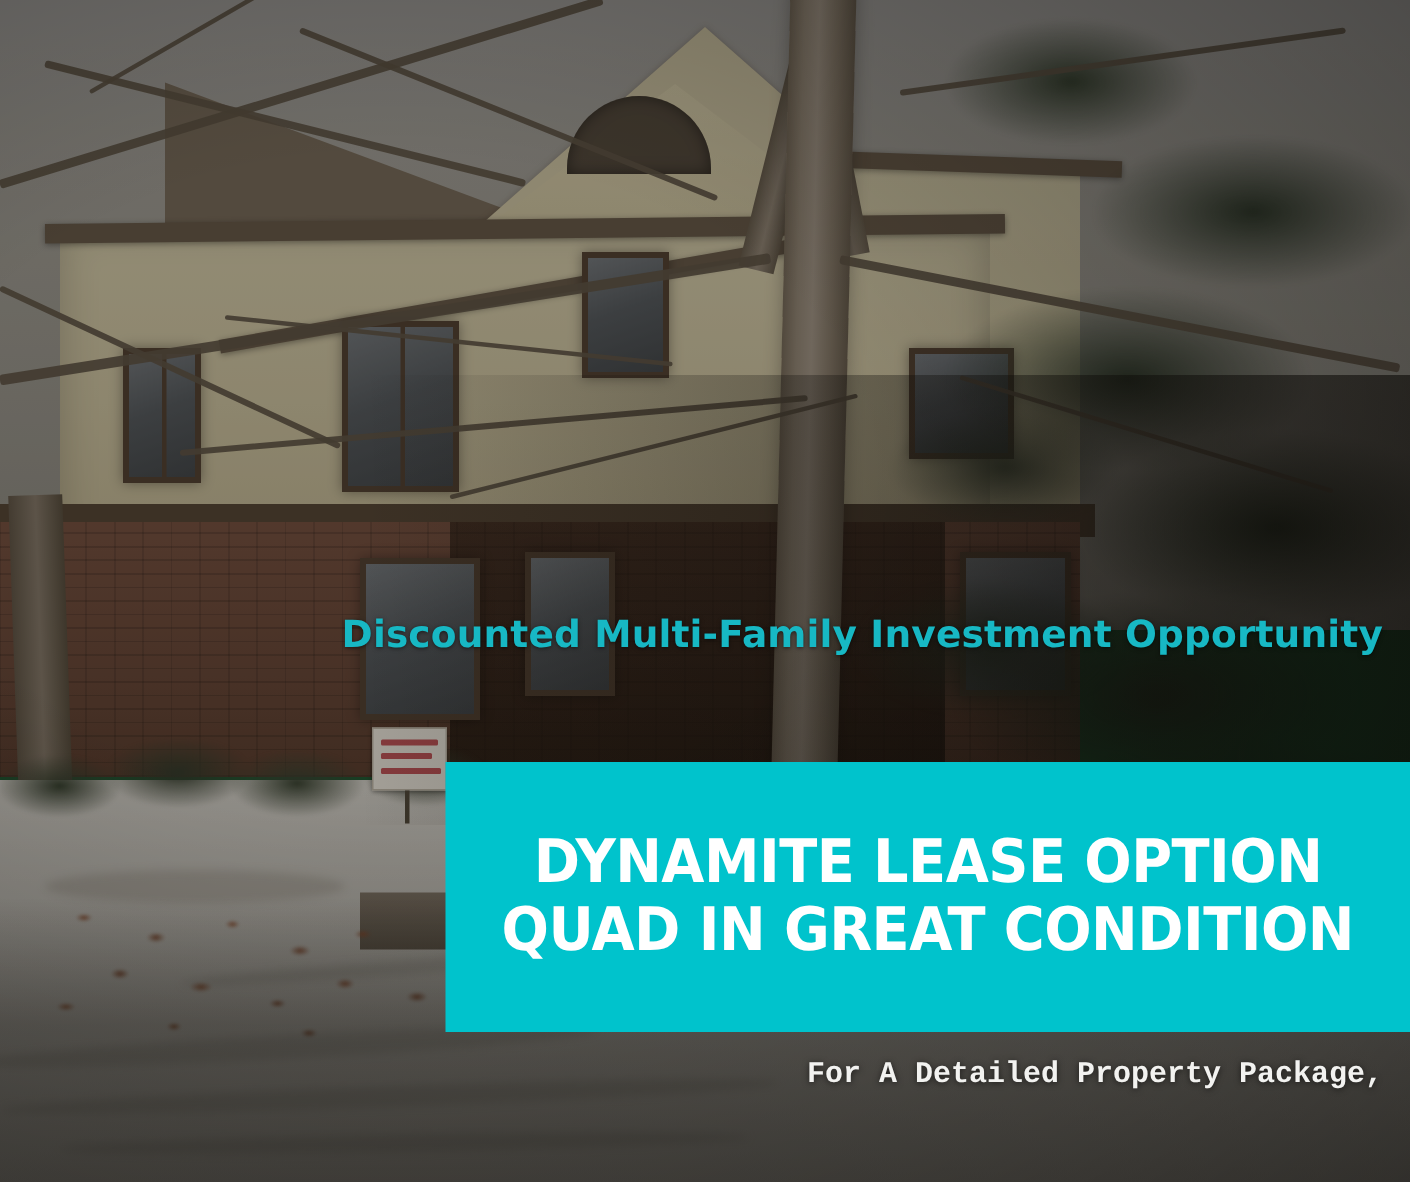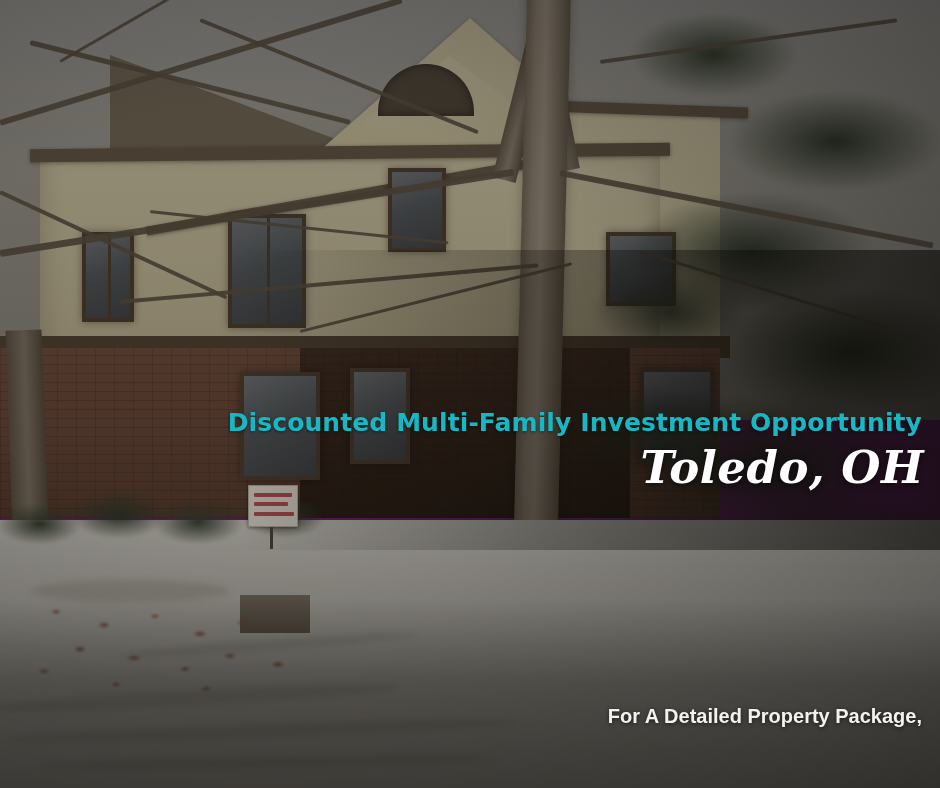--- a/index.html
+++ b/index.html
@@ -3,21 +3,21 @@
 <meta charset="utf-8">
 <style>
   * { margin:0; padding:0; box-sizing:border-box; }
   html,body { width:940px; height:788px; overflow:hidden; background:#000; }
   body { font-family:"Liberation Sans", sans-serif; }
 
   #ad {
     position:relative;
     width:940px; height:788px;
     overflow:hidden;
-    background:#701a75;
+    background:#14532d;
   }
 
   
   .photo { position:absolute; inset:0; overflow:hidden; }
 
   
   .sky {
     position:absolute; left:0; top:0; width:940px; height:420px;
     background:linear-gradient(180deg,#9c9c9a 0%,#97968f 38%,#8e8d86 70%,#83827b 100%);
   }
@@ -292,21 +292,21 @@
     line-height:1.12;
     letter-spacing:-0.4px;
     color:#ffffff;
     white-space:nowrap;
     transform:scaleX(.93);
     transform-origin:center center;
   }
 
   .contact {
     position:absolute; right:18px; width:auto;
-    font-family:Liberation Sans, sans-serif;
+    font-family:Liberation Mono, monospace;
     font-size:20px; font-weight:600;
     color:#f2f2f0;
     text-shadow:0 1px 4px rgba(0,0,0,.6);
     white-space:nowrap;
   }
   .contact-1 { top:705px; }
   .contact-2 { top:743px; }
 </style>
 </head>
 <body>
@@ -385,19 +385,22 @@
     <div class="snow-track st3"></div>
   </div>
 
   <div class="tint-global"></div>
   <div class="tint-vignette"></div>
   <div class="tint-right"></div>
   <div class="tint-bottom"></div>
 
   <div class="subtitle">Discounted Multi-Family Investment Opportunity</div>
 
-  <div class="city">Toledo, OH</div>
-
+
+  <div class="banner">
+    <div class="headline-line">DYNAMITE LEASE OPTION</div>
+    <div class="headline-line">QUAD IN GREAT CONDITION</div>
+  </div>
 
   <div class="contact contact-1">For A Detailed Property Package,</div>
 
 
 </div>
 
 </body></html>

